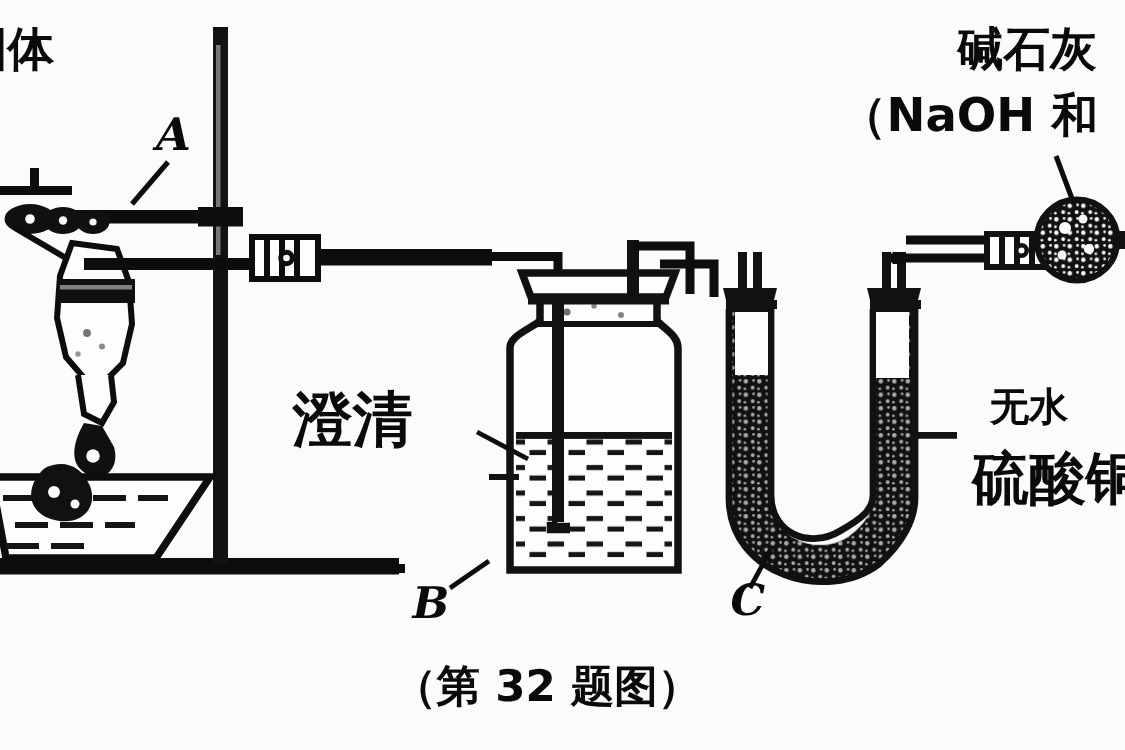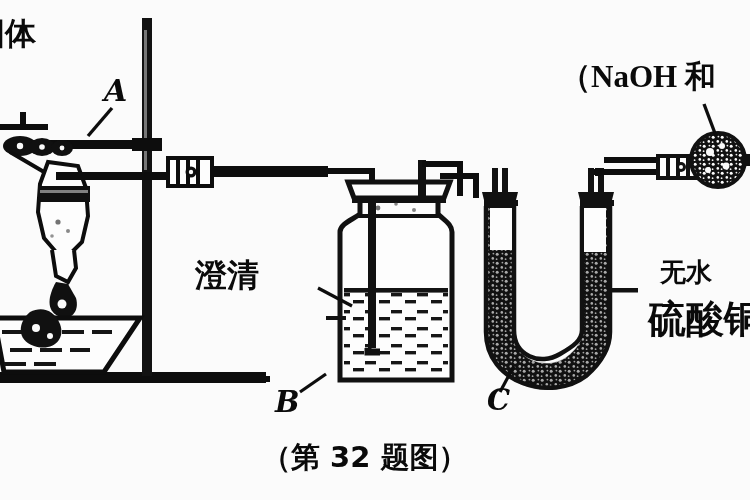--- a/index.html
+++ b/index.html
@@ -242,29 +242,30 @@
     </g>
 
     <path d="M 704 104 L 716 136" stroke="#0d0d0d" stroke-width="3.4" fill="none"></path>
 
   </svg>
 
   <div class="lbl cjk" style="left:-26px; top:16px; font-size:31px;">固体</div>
 
   <div class="lbl serif-lbl" style="left:104px; top:74px; font-size:30px;">A</div>
 
-  <div class="lbl cjk" style="left:195px; top:258px; font-size:32px;">澄清</div>
+  <div class="lbl cjk" style="left:195px; top:258px; font-size:40px;">澄清</div>
 
 
   <div class="lbl serif-lbl" style="left:275px; top:386px; font-size:29px;">B</div>
 
   <div class="lbl serif-lbl" style="left:487px; top:384px; font-size:29px;">C</div>
 
-
-  <div class="lbl cjk" style="left:560px; top:60px; font-size:31px;font-family:Liberation Serif, serif;">（NaOH 和</div>
+  <div class="lbl cjk" style="left:638px; top:16px; font-size:31px;">碱石灰</div>
+
+  <div class="lbl cjk" style="left:560px; top:60px; font-size:31px;">（NaOH 和</div>
 
   <div class="lbl cjk" style="left:660px; top:258px; font-size:26px;">无水</div>
 
   <div class="lbl cjk" style="left:648px; top:298px; font-size:38px;">硫酸铜</div>
 
   <div class="caption cjk" style="left:262px; top:438px; font-size:29px;">（第 32 题图）</div>
 
 </div>
 
 </body></html>

